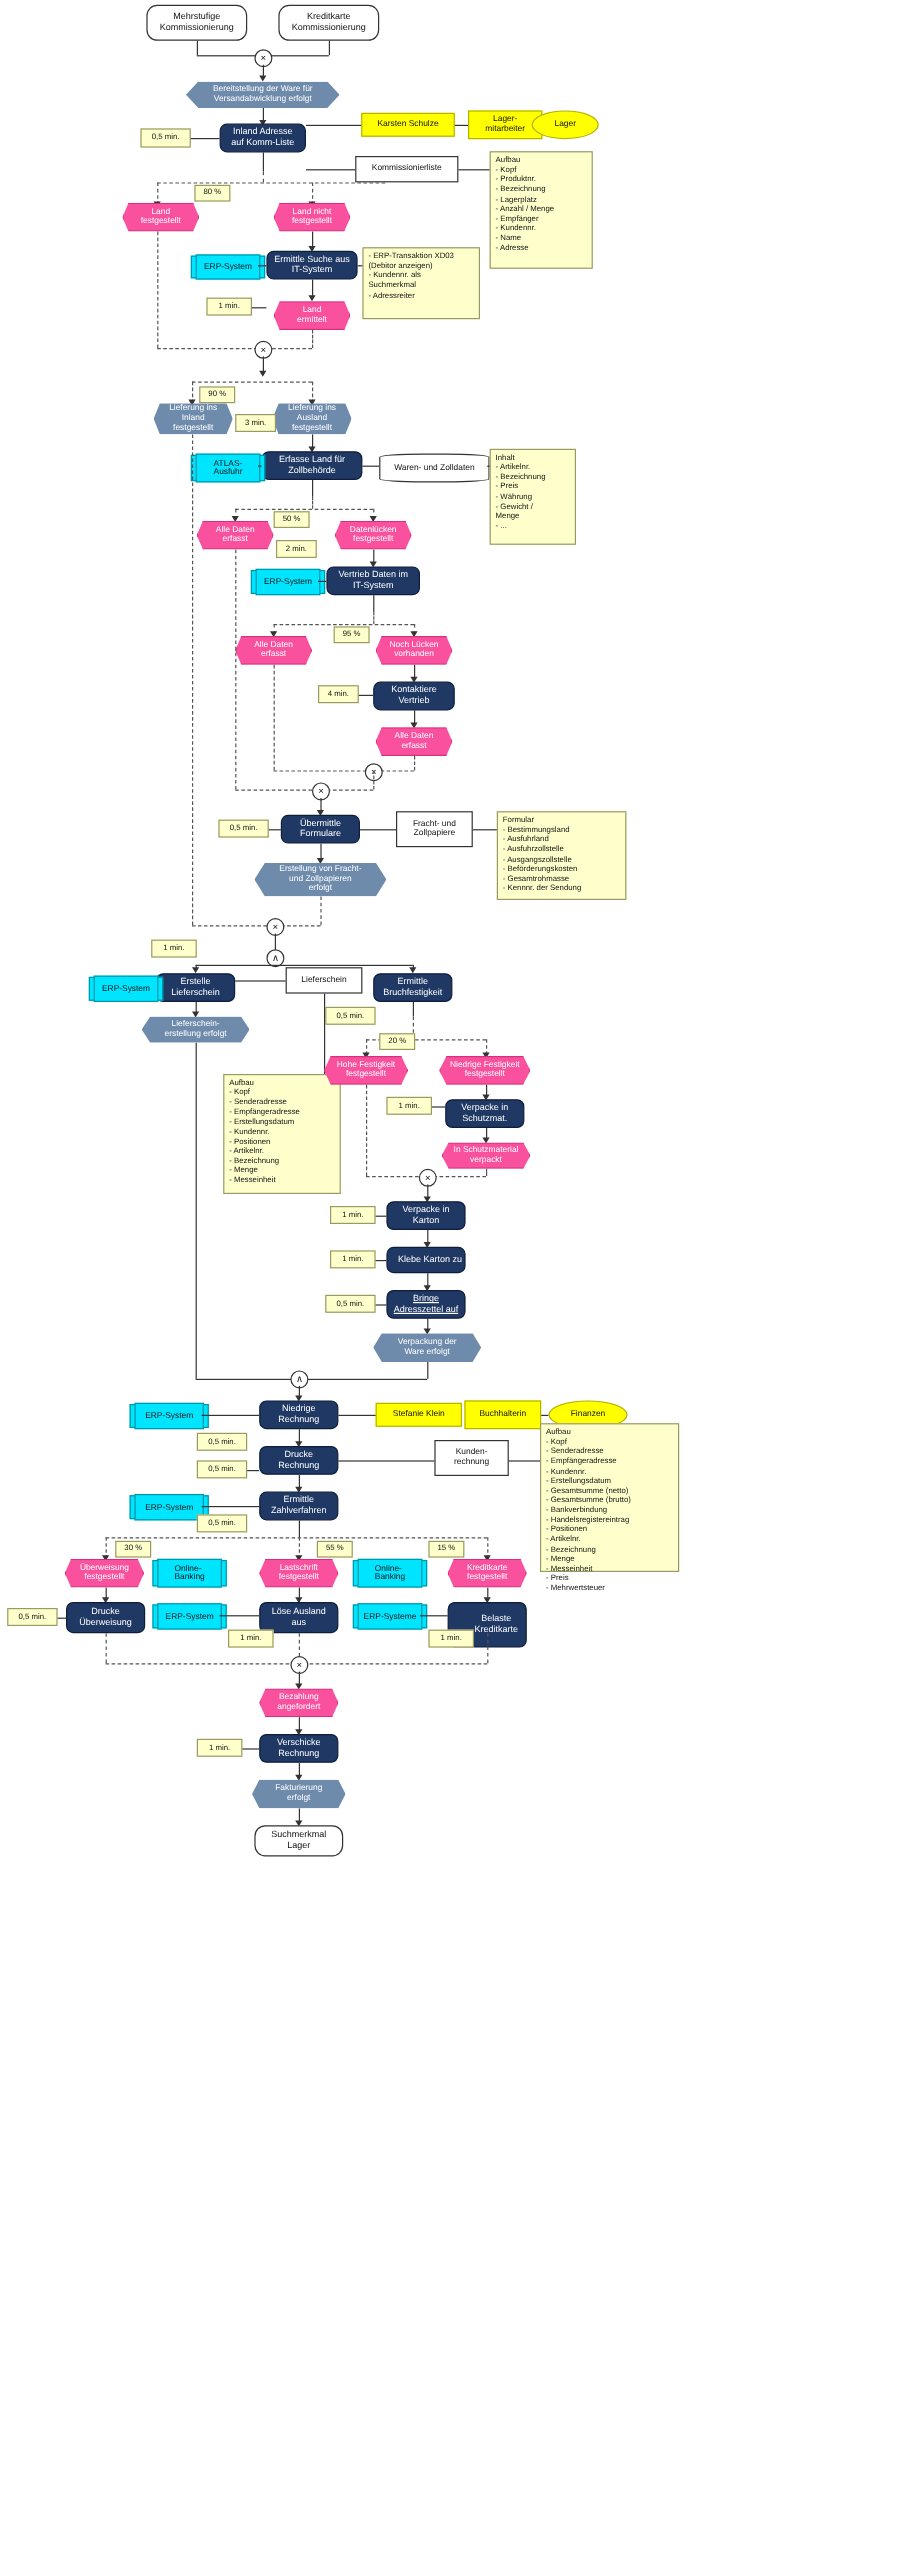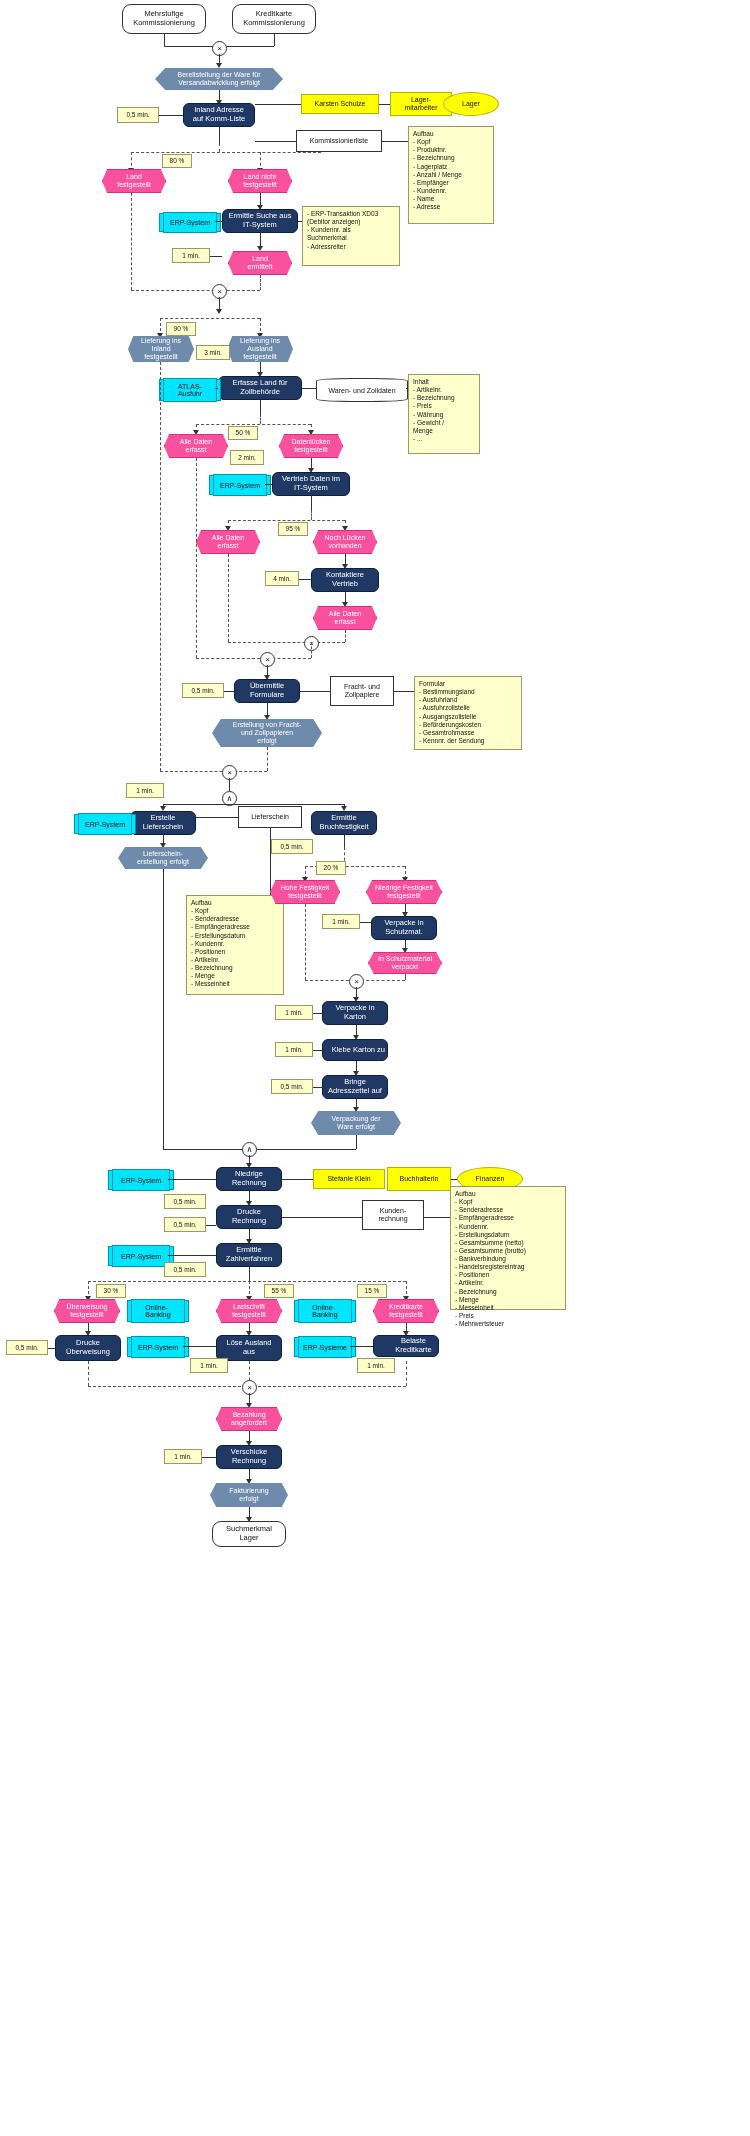--- a/index.html
+++ b/index.html
@@ -466,21 +466,21 @@
   <div class="node fn" style="left:322px;top:1039px;width:66px;height:22px;justify-content:flex-end;">
       <span class="txt">Klebe Karton zu</span>
     </div>
   <div class="node time" style="left:275px;top:1042px;width:38px;height:15px;">
       <span class="txt">1 min.</span>
     </div>
   <div class="ln lnh" style="left:313px;top:1050px;width:9px;"></div>
 
   <div class="ln lnv" style="left:356px;top:1061px;height:12px;"></div>
   <div class="arrow ar-down" style="left:353px;top:1071px;"></div>
-  <div class="node fn" style="left:322px;top:1075px;width:66px;height:24px;">
+  <div class="node fn" style="left:322px;top:1075px;width:66px;height:24px;text-decoration:underline;">
       <span class="txt">Bringe
 Adresszettel auf</span>
     </div>
   <div class="node time" style="left:271px;top:1079px;width:42px;height:15px;">
       <span class="txt">0,5 min.</span>
     </div>
   <div class="ln lnh" style="left:313px;top:1087px;width:9px;"></div>
 
   <div class="ln lnv" style="left:356px;top:1099px;height:10px;"></div>
   <div class="arrow ar-down" style="left:353px;top:1107px;"></div>
@@ -609,21 +609,21 @@
   <div class="arrow ar-down" style="left:403px;top:1331px;"></div>
 
   <div class="node fn" style="left:55px;top:1335px;width:66px;height:26px;">
       <span class="txt">Drucke
 Überweisung</span>
     </div>
   <div class="node fn" style="left:216px;top:1335px;width:66px;height:26px;">
       <span class="txt">Löse Ausland
 aus</span>
     </div>
-  <div class="node fn" style="left:373px;top:1335px;width:66px;height:22px;padding-left:15px;">
+  <div class="node fn" style="left:373px;top:1335px;width:66px;height:38px;padding-left:15px;">
       <span class="txt">Belaste
 Kreditkarte</span>
     </div>
 
   <div class="node time" style="left:6px;top:1340px;width:42px;height:15px;">
       <span class="txt">0,5 min.</span>
     </div>
   <div class="ln lnh" style="left:48px;top:1348px;width:7px;"></div>
 
   <div class="its" style="left:131px;top:1299px;width:52px;height:22px;display:flex;align-items:center;justify-content:center;">

